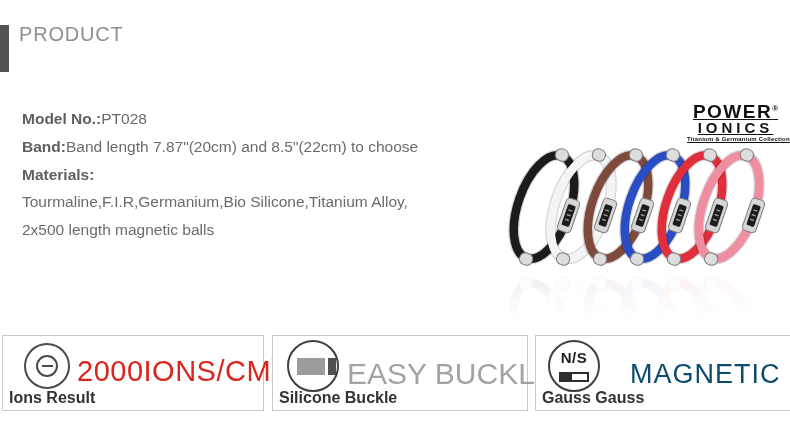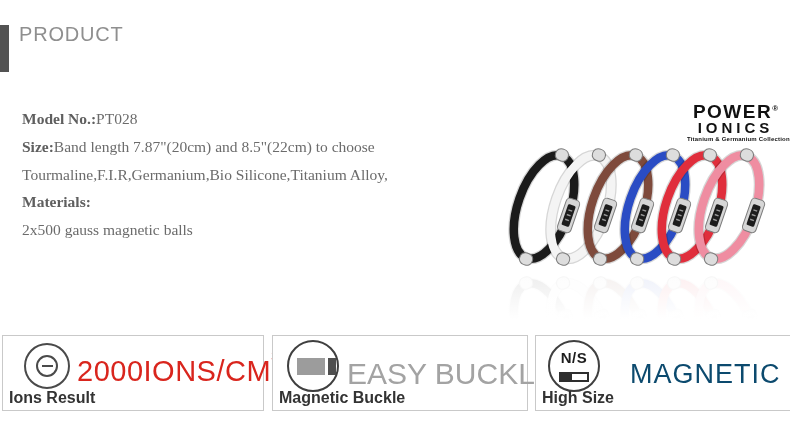--- a/index.html
+++ b/index.html
@@ -6,25 +6,25 @@
   html,body { background:#fff; }
   body { font-family:"Liberation Sans", sans-serif; }
   #page { position:relative; width:790px; height:435px; background:#fff; overflow:hidden;border-radius:13px; }
 
   
   .header-bar { position:absolute; left:0; top:25px; width:9px; height:47px; background:#535353; }
   .header-title { position:absolute; left:19px; top:23px; font-size:20px; line-height:22px;
                   font-weight:300; color:#8f8f8f; letter-spacing:0.8px; }
 
   
-  .specs { position:absolute; left:22px; top:105px; font-size:15.5px; line-height:27.8px; color:#6b6b6b;font-family:Liberation Serif, serif; }
+  .specs { position:absolute; left:22px; top:105px; font-size:15.5px; line-height:27.8px; color:#6b6b6b; }
   .spec-label { font-weight:bold; color:#5f5f5f; }
 
   
-  .brand { position:absolute; left:687px; top:100px; width:97px; text-align:center; color:#111; }
+  .brand { position:absolute; left:687px; top:100px; width:97px; text-align:center; color:#111;text-decoration:underline; }
   .brand-name { font-size:19px; font-weight:800; letter-spacing:1.5px; line-height:18px; }
   .brand-reg { font-size:8px; vertical-align:super; letter-spacing:0; }
   .brand-sub { font-size:15px; font-weight:800; letter-spacing:4px; line-height:13px; }
   .brand-tagline { font-size:6px; font-weight:bold; letter-spacing:0.2px; margin-top:2px; white-space:nowrap; }
 
   
   .bracelets { position:absolute; left:488px; top:95px; width:302px; height:235px; }
   .reflection-fade { position:absolute; left:488px; top:272px; width:302px; height:60px;
                      background:linear-gradient(to bottom, rgba(255,255,255,0.45), #ffffff 78%); }
 
@@ -67,24 +67,24 @@
 
 <div id="page">
 
   <div class="header-bar"></div>
   <div class="header-title">
     <div>PRODUCT</div>
   </div>
 
   <div class="specs">
     <div class="spec-line"><span class="spec-label">Model No.:</span><span>PT028</span></div>
-    <div class="spec-line"><span class="spec-label">Size:</span><span>Band length 7.87"(20cm) and 8.5"(22cm) to choose</span></div>
+    <div class="spec-line"><span class="spec-label">Band:</span><span>Band length 7.87"(20cm) and 8.5"(22cm) to choose</span></div>
+    <div class="spec-line"><span class="spec-label">Materials:</span><span></span></div>
     <div class="spec-line"><span class="spec-label"></span><span>Tourmaline,F.I.R,Germanium,Bio Silicone,Titanium Alloy,</span></div>
-    <div class="spec-line"><span class="spec-label">Materials:</span><span></span></div>
-    <div class="spec-line"><span class="spec-label"></span><span>2x500 gauss magnetic balls</span></div>
+    <div class="spec-line"><span class="spec-label"></span><span>2x500 length magnetic balls</span></div>
   </div>
 
   <div class="brand">
     <div class="brand-name"><span>POWER</span><span class="brand-reg">®</span></div>
     <div class="brand-sub">IONICS</div>
     <div class="brand-tagline">Titanium &amp; Germanium Collection</div>
   </div>
 
   <svg class="bracelets" viewBox="0 0 302 235" xmlns="http://www.w3.org/2000/svg">
     <g id="bracelet-reflection" transform="translate(0,352) scale(1,-1)" opacity="0.14">
@@ -234,28 +234,28 @@
     </div>
     <div class="fcaption">Ions Result</div>
     <div class="ftext ftext-ions" style="color: rgb(217, 37, 29);"><span>2000IONS/CM</span><sup>3</sup></div>
   </div>
 
   <div class="fbox fbox-2">
     <div class="buckle-icon">
       <div class="buckle-body"></div>
       <div class="buckle-end"></div>
     </div>
-    <div class="fcaption">Magnetic Buckle</div>
+    <div class="fcaption">Silicone Buckle</div>
     <div class="ftext ftext-buckle">EASY BUCKLE</div>
   </div>
 
   <div class="fbox fbox-3">
     <div class="magnet-icon">
       <div class="magnet-ns">N/S</div>
       <div class="magnet-bar">
           <div class="magnet-pole"></div>
         </div>
     </div>
-    <div class="fcaption">High Size</div>
+    <div class="fcaption">Gauss Gauss</div>
     <div class="ftext ftext-magnet">MAGNETIC</div>
   </div>
 
 </div>
 
 </body></html>

